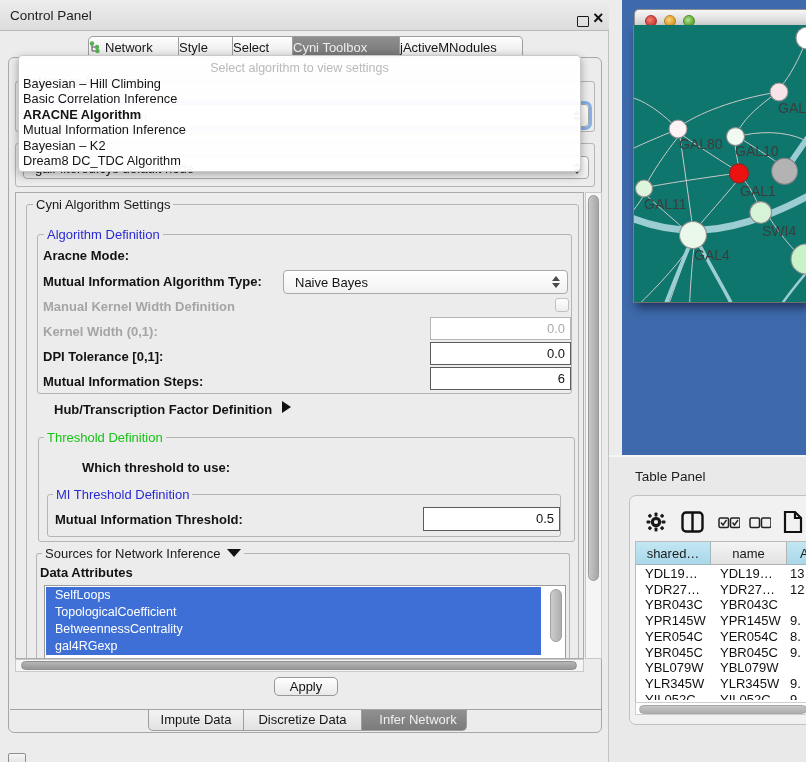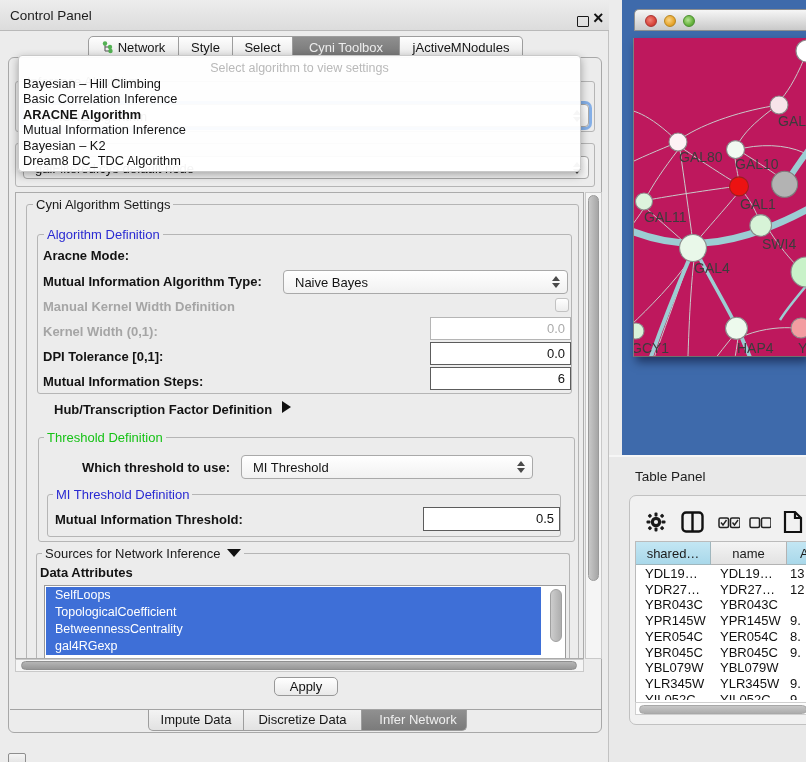--- a/index.html
+++ b/index.html
@@ -10,21 +10,21 @@
 
   
   #left-window { left:0; top:0; width:609px; height:762px; background:#ececec; border-right:1px solid #c2c2c2; }
   #titlebar { left:0; top:0; width:609px; height:31px; background:linear-gradient(#ededed,#dcdcdc); border-bottom:1px solid #b9b9b9; }
   #titlebar .title { left:10px; top:8px; font-size:13.5px; color:#1d1d1d; }
   #float-btn { left:577px; top:16px; width:12px; height:11px; border:1.6px solid #1a1a1a; border-radius:1px; background:transparent; }
   #close-btn { left:593px; top:9px; font-size:18px; font-weight:900; color:#111; line-height:18px; }
 
   
   .tabbar-top { top:36px; height:22px; display:flex; }
-  .tab { position:relative; height:22px; line-height:21px; text-align:center; font-size:13px; color:#151515; white-space:nowrap;
+  .tab { position:relative; height:22px; line-height:21px; text-align:left; font-size:13px; color:#151515; white-space:nowrap;
          background:linear-gradient(#fefefe,#e7e7e7); border:1px solid #9d9d9d; border-left:none; }
   .tab.first { border-left:1px solid #9d9d9d; border-top-left-radius:5px; }
   .tab.last { border-top-right-radius:5px; }
   .tab.sel { background:linear-gradient(#8f8f8f,#757575); color:#ededed; }
   .tab .net-ico { display:inline-block; vertical-align:-2px; margin-right:5px; }
 
   
   #panel { left:8px; top:57px; width:594px; height:676px; background:#ececec; border:1px solid #a8a8a8; border-radius:6px; }
 
   
@@ -78,21 +78,21 @@
   
   #dock-icon { left:8px; top:753px; width:18px; height:15px; border:1.5px solid #8e8e8e; border-radius:2px; background:linear-gradient(#f5f5f5,#dcdcdc); }
 
   
   #blue-desk { left:622px; top:0; width:184px; height:455px; background:#3e6aab; }
   #net-titlebar { left:634px; top:9px; width:172px; height:22px; background:linear-gradient(#f6f6f6,#c9c9c9); border:1px solid #8f8f8f; border-right:none; border-top-left-radius:5px; }
   .tlight { position:absolute; top:5px; width:12px; height:12px; border-radius:50%; }
   #tl-red { left:10px; background:radial-gradient(circle at 4px 4px,#f08379,#d8453a 60%,#b22f26); border:0.5px solid #a33; }
   #tl-amber { left:29px; background:radial-gradient(circle at 4px 4px,#f8d488,#e8a62e 60%,#c0841c); border:0.5px solid #b8861f; }
   #tl-green { left:48px; background:radial-gradient(circle at 4px 4px,#b5e393,#67b33e 60%,#4a9430); border:0.5px solid #4a8f2f; }
-  #net-canvas { left:633px; top:38px; width:173px; height:319px; background:#be185d; overflow:hidden; border-left:1px solid #7e7e7e; border-bottom:1px solid #6f6f6f; box-shadow:3px 5px 9px rgba(0,0,25,0.5); }
+  #net-canvas { left:633px; top:25px; width:173px; height:278px; background:#0f766e; overflow:hidden; border-left:1px solid #7e7e7e; border-bottom:1px solid #6f6f6f; box-shadow:3px 5px 9px rgba(0,0,25,0.5); }
 
   
   #table-window { left:609px; top:455px; width:197px; height:307px; background:#e9e9e9; border-top:2px solid #f6f6f6; }
   #table-window .title { left:26px; top:12px; font-size:13.5px; color:#1d1d1d; }
   #table-card { left:20px; top:38px; width:190px; height:230px; background:#f1f1f1; border:1px solid #c1c1c1; border-radius:7px; }
   .ticon { position:absolute; top:10px; }
   #tbl { position:absolute; left:5px; top:45px; width:180px; height:174px; background:#fff; border:1px solid #bbb; border-bottom:none; overflow:hidden; }
   .th { position:absolute; top:0; height:23px; border-right:1px solid #9fb6bd; border-bottom:1px solid #9fb6bd; font-size:13px; color:#1b1b1b; text-align:center; line-height:23px; }
   .th.blue { background:linear-gradient(#c3e6f3,#a9d8ea); }
   .th.gray { background:linear-gradient(#f4f4f4,#e2e2e2); border-right-color:#b3b3b3; border-bottom-color:#b3b3b3; }
@@ -189,27 +189,20 @@
             <div class="field" style="left:392px; top:132px; width:141px; height:23px;">6</div>
           </div>
 
           <div class="lbl" style="left:27px; top:197px;">Hub/Transcription Factor Definition</div>
           <div class="abs" style="left:255px; top:196px; width:0; height:0; border-top:6px solid transparent; border-bottom:6px solid transparent; border-left:9px solid #111;"></div>
 
           <div class="grp" style="left:11px; top:232px; width:537px; height:105px;">
             <div class="grp-title t-green" style="left:5px; top:-7px;">Threshold Definition</div>
 
             <div class="lbl" style="left:43px; top:22px;">Which threshold to use:</div>
-            <div class="combo" style="left:202px; top:17px; width:292px; height:24px;">
-              <span class="cv">MI Threshold</span>
-              <span class="spin">
-                  <span class="up"></span>
-                  <span class="dn"></span>
-                </span>
-            </div>
 
             <div class="grp" style="left:8px; top:56px; width:514px; height:43px;">
               <div class="grp-title t-blue" style="left:5px; top:-7px;">MI Threshold Definition</div>
               <div class="lbl" style="left:7px; top:17px;">Mutual Information Threshold:</div>
               <div class="field" style="left:375px; top:12px; width:137px; height:24px;">0.5</div>
             </div>
           </div>
 
           <div class="grp" style="left:9px; top:348px; width:534px; height:130px; border-bottom:none;">
             <div class="grp-title t-black" style="left:5px; top:-7px;"><span>Sources for Network Inference</span><span style="display:inline-block; margin-left:6px; width:0; height:0; border-left:7px solid transparent; border-right:7px solid transparent; border-top:8px solid #111; vertical-align:1px;"></span></div>

